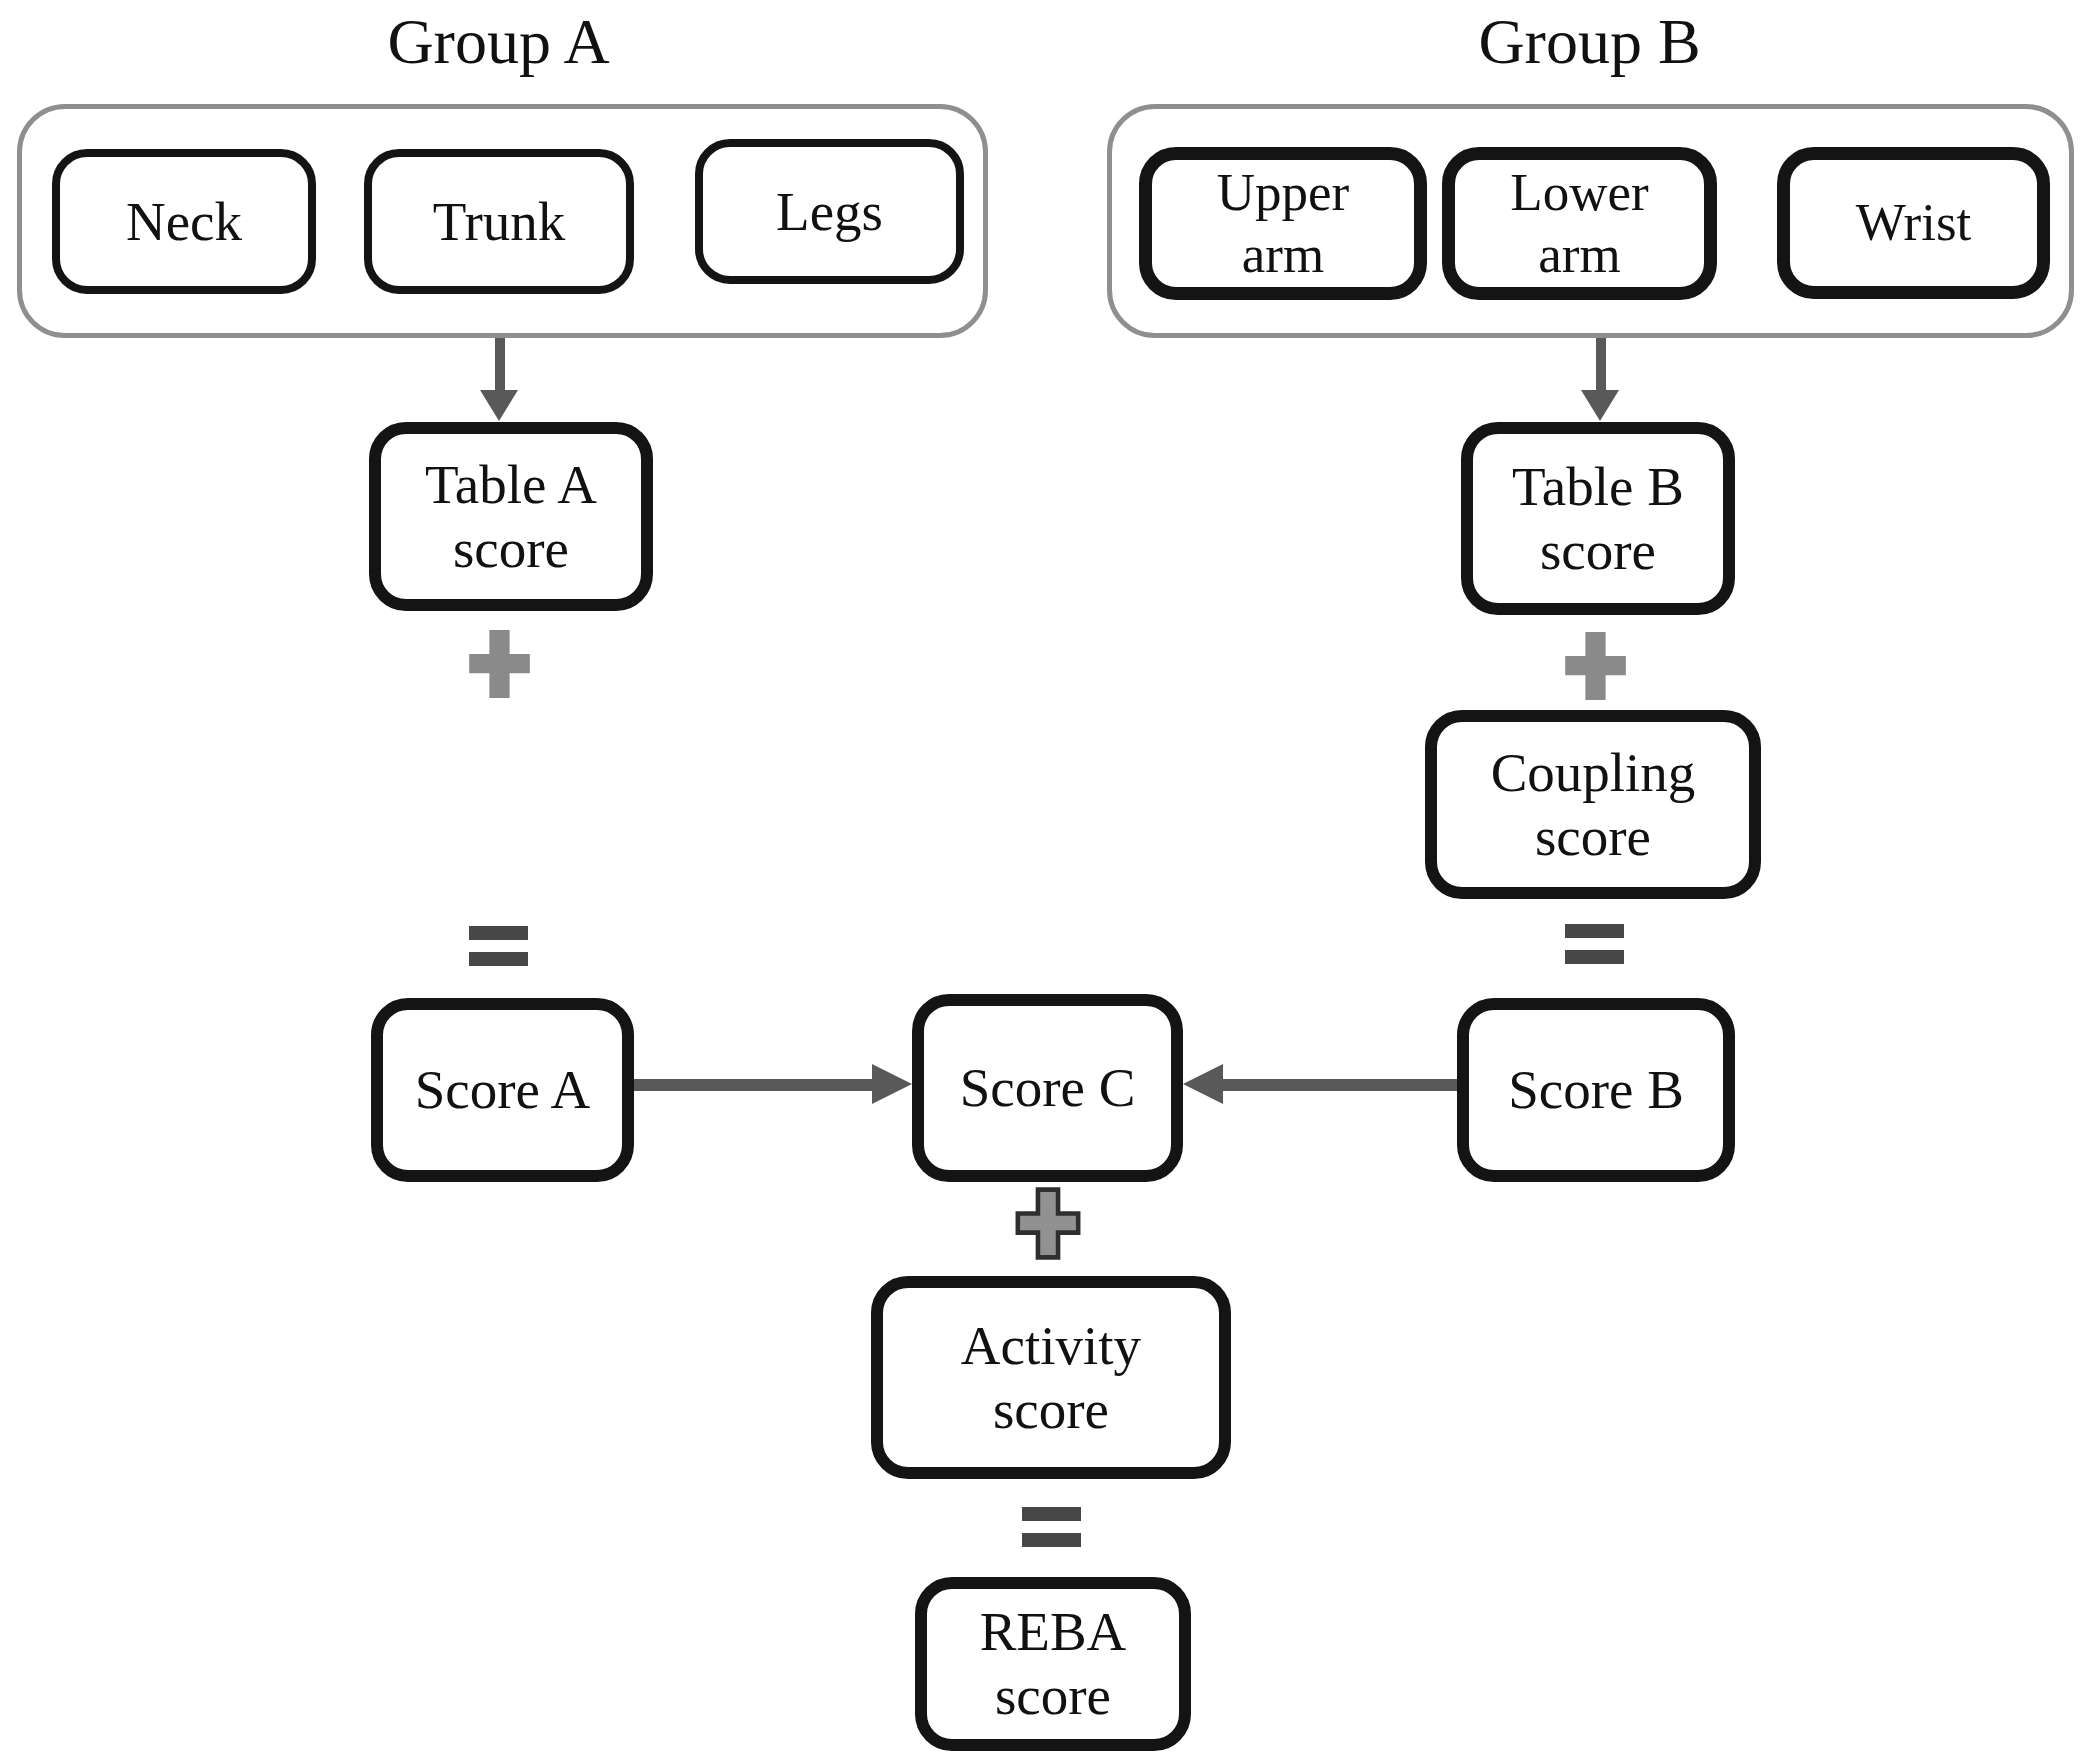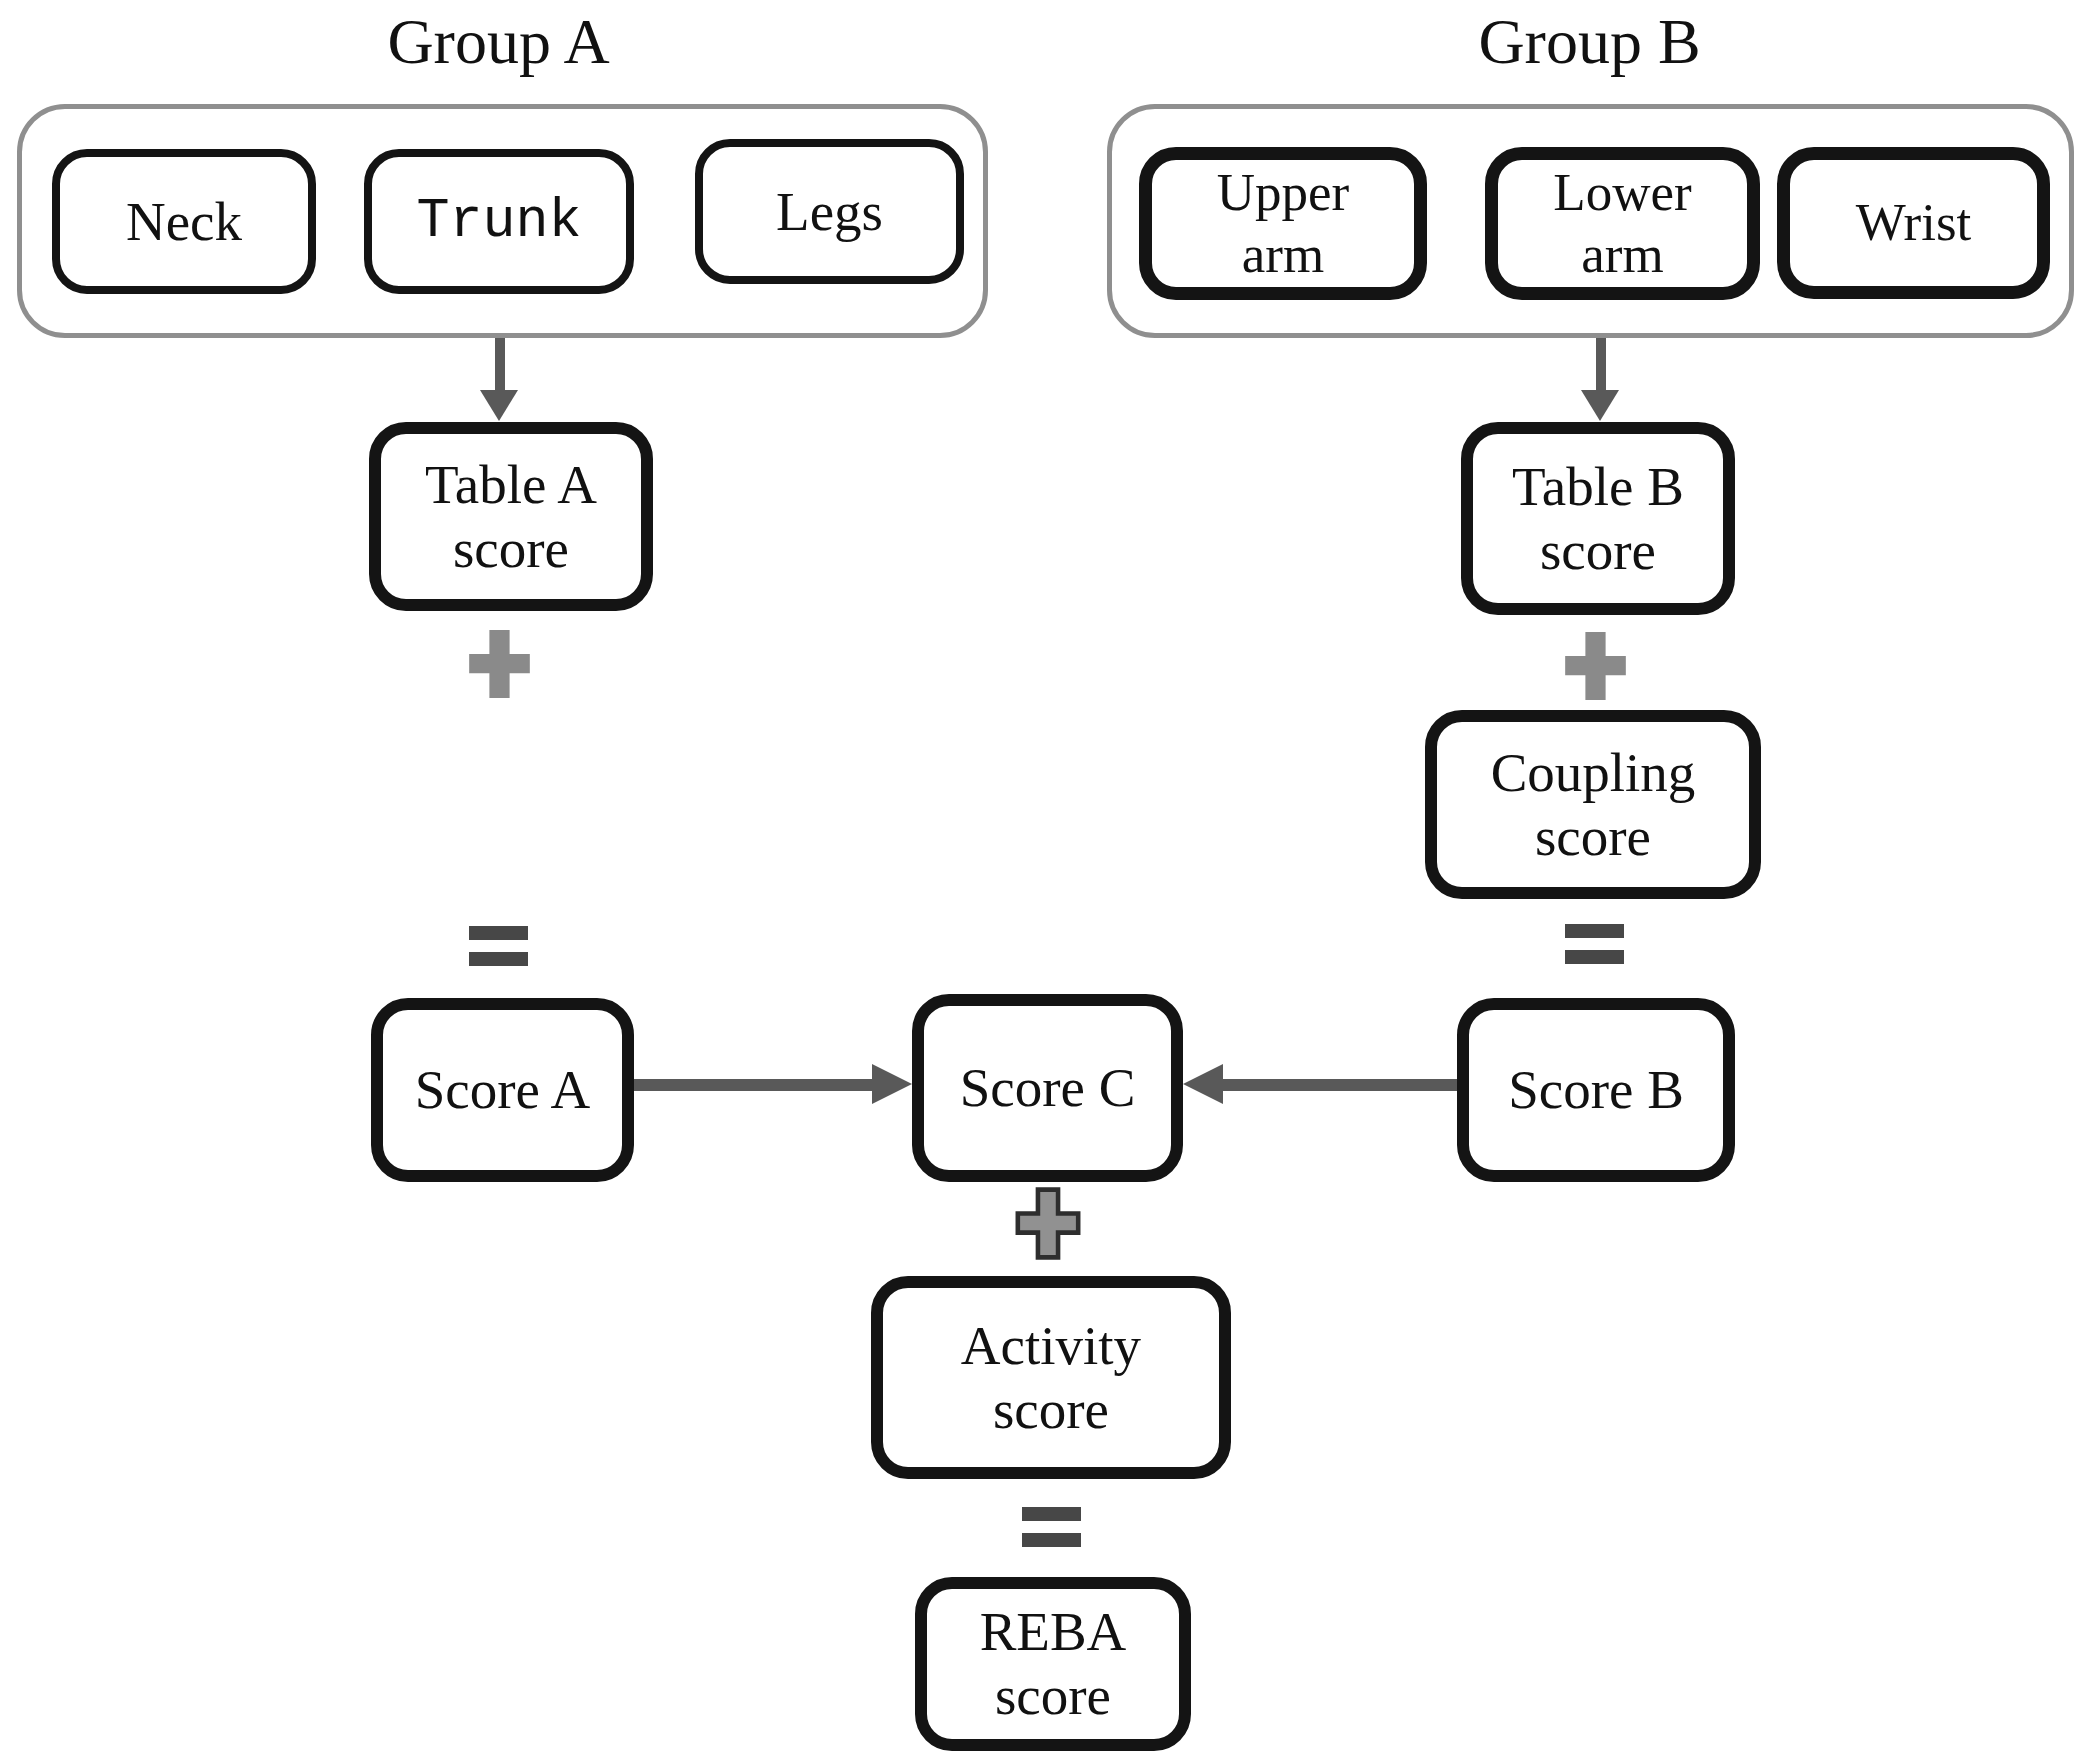--- a/index.html
+++ b/index.html
@@ -72,27 +72,27 @@
 </head>
 <body>
 
 <div class="canvas">
 
   <div class="abs title" style="left:1360px;top:7.3px;width:459px;">Group B</div>
   <div class="abs title" style="left:269px;top:7.3px;width:459px;">Group A</div>
 
   <div class="abs container" style="left:16.5px;top:104px;width:971px;height:234px;"></div>
   <div class="abs node" style="left:52px;top:149px;width:264px;height:145px;">Neck</div>
-  <div class="abs node" style="left:364px;top:149px;width:270px;height:145px;font-family:Liberation Mono, monospace;">Trunk</div>
+  <div class="abs node" style="left:364px;top:149px;width:270px;height:145px;">Trunk</div>
   <div class="abs node" style="left:695px;top:139px;width:269px;height:145px;">Legs</div>
 
   <div class="abs container" style="left:1107px;top:104px;width:967px;height:234px;"></div>
   <div class="abs node thick" style="left:1139px;top:147px;width:288px;height:153px;">Upper
 arm</div>
-  <div class="abs node thick" style="left:1442px;top:147px;width:275px;height:153px;margin-left:43px;">Lower
+  <div class="abs node thick" style="left:1442px;top:147px;width:275px;height:153px;">Lower
 arm</div>
   <div class="abs node thick" style="left:1777px;top:147px;width:273px;height:152px;">Wrist</div>
 
   <div class="abs" style="left:480px;top:338px;width:39px;height:84px;">
     <div class="abs shaft-v" style="left:14.7px;top:0;width:10px;height:53px;"></div>
     <div class="abs head-down" style="left:0;top:52px;"></div>
   </div>
 
   <div class="abs" style="left:1581px;top:338px;width:39px;height:84px;">
     <div class="abs shaft-v" style="left:14.7px;top:0;width:10px;height:53px;"></div>

